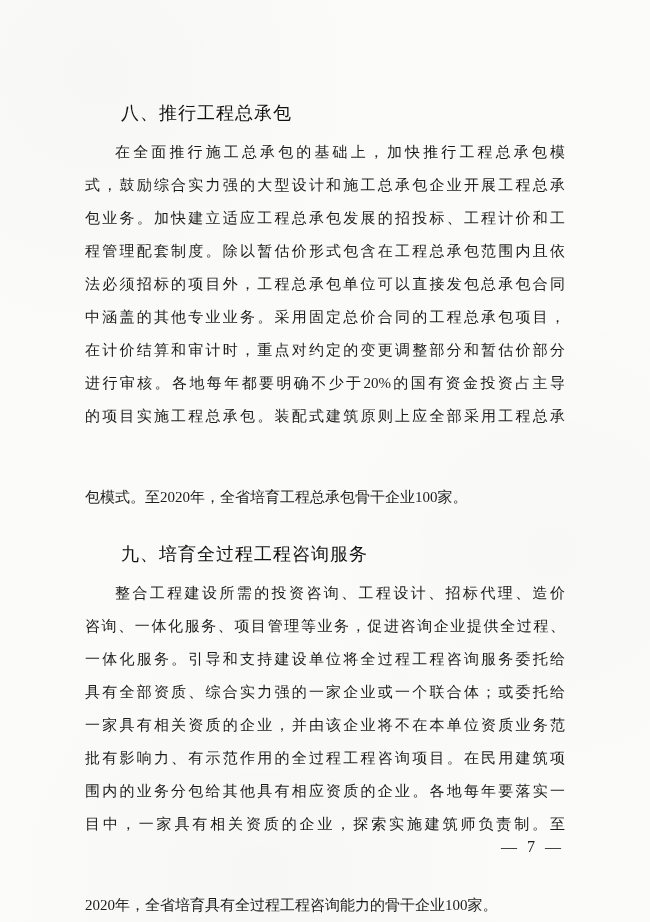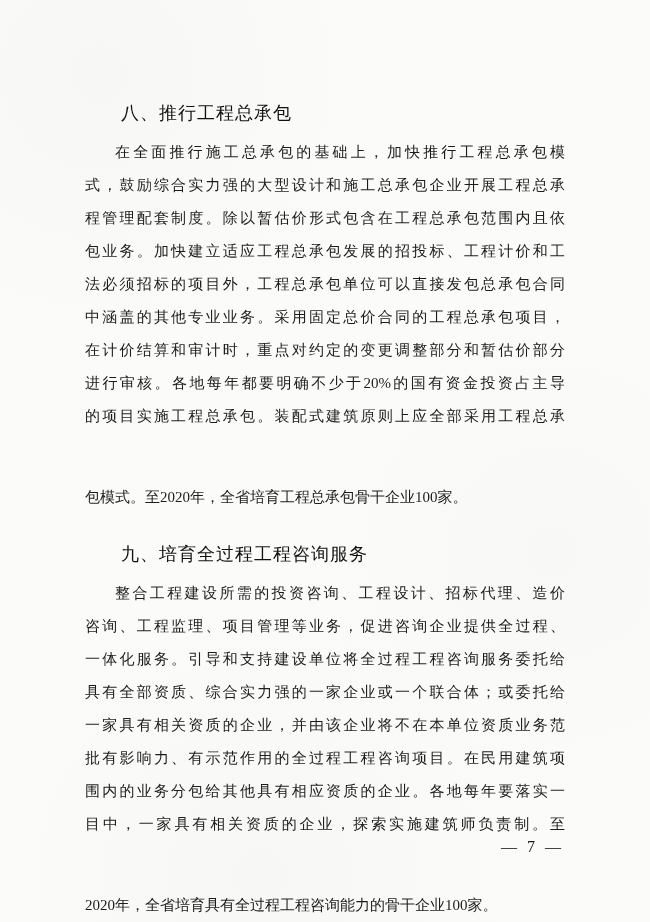--- a/index.html
+++ b/index.html
@@ -73,35 +73,35 @@
 <body>
 
 <div class="page">
   <div class="content">
 
     <div class="section-heading">八、推行工程总承包</div>
 
     <div class="para">
       <div class="line para-start">在全面推行施工总承包的基础上，加快推行工程总承包模</div>
       <div class="line">式，鼓励综合实力强的大型设计和施工总承包企业开展工程总承</div>
+      <div class="line">包业务。加快建立适应工程总承包发展的招投标、工程计价和工</div>
       <div class="line">程管理配套制度。除以暂估价形式包含在工程总承包范围内且依</div>
-      <div class="line">包业务。加快建立适应工程总承包发展的招投标、工程计价和工</div>
       <div class="line">法必须招标的项目外，工程总承包单位可以直接发包总承包合同</div>
       <div class="line">中涵盖的其他专业业务。采用固定总价合同的工程总承包项目，</div>
       <div class="line">在计价结算和审计时，重点对约定的变更调整部分和暂估价部分</div>
       <div class="line">进行审核。各地每年都要明确不少于20%的国有资金投资占主导</div>
       <div class="line">的项目实施工程总承包。装配式建筑原则上应全部采用工程总承</div>
       <div class="line para-end">包模式。至2020年，全省培育工程总承包骨干企业100家。</div>
     </div>
 
     <div class="section-heading spaced-top">九、培育全过程工程咨询服务</div>
 
     <div class="para">
       <div class="line para-start">整合工程建设所需的投资咨询、工程设计、招标代理、造价</div>
-      <div class="line">咨询、工程监理、项目管理等业务，促进咨询企业提供全过程、</div>
+      <div class="line">咨询、一体化服务、项目管理等业务，促进咨询企业提供全过程、</div>
       <div class="line">一体化服务。引导和支持建设单位将全过程工程咨询服务委托给</div>
       <div class="line">具有全部资质、综合实力强的一家企业或一个联合体；或委托给</div>
       <div class="line">一家具有相关资质的企业，并由该企业将不在本单位资质业务范</div>
       <div class="line">批有影响力、有示范作用的全过程工程咨询项目。在民用建筑项</div>
       <div class="line">围内的业务分包给其他具有相应资质的企业。各地每年要落实一</div>
       <div class="line">目中，一家具有相关资质的企业，探索实施建筑师负责制。至</div>
       <div class="line para-end">2020年，全省培育具有全过程工程咨询能力的骨干企业100家。</div>
     </div>
 
 

